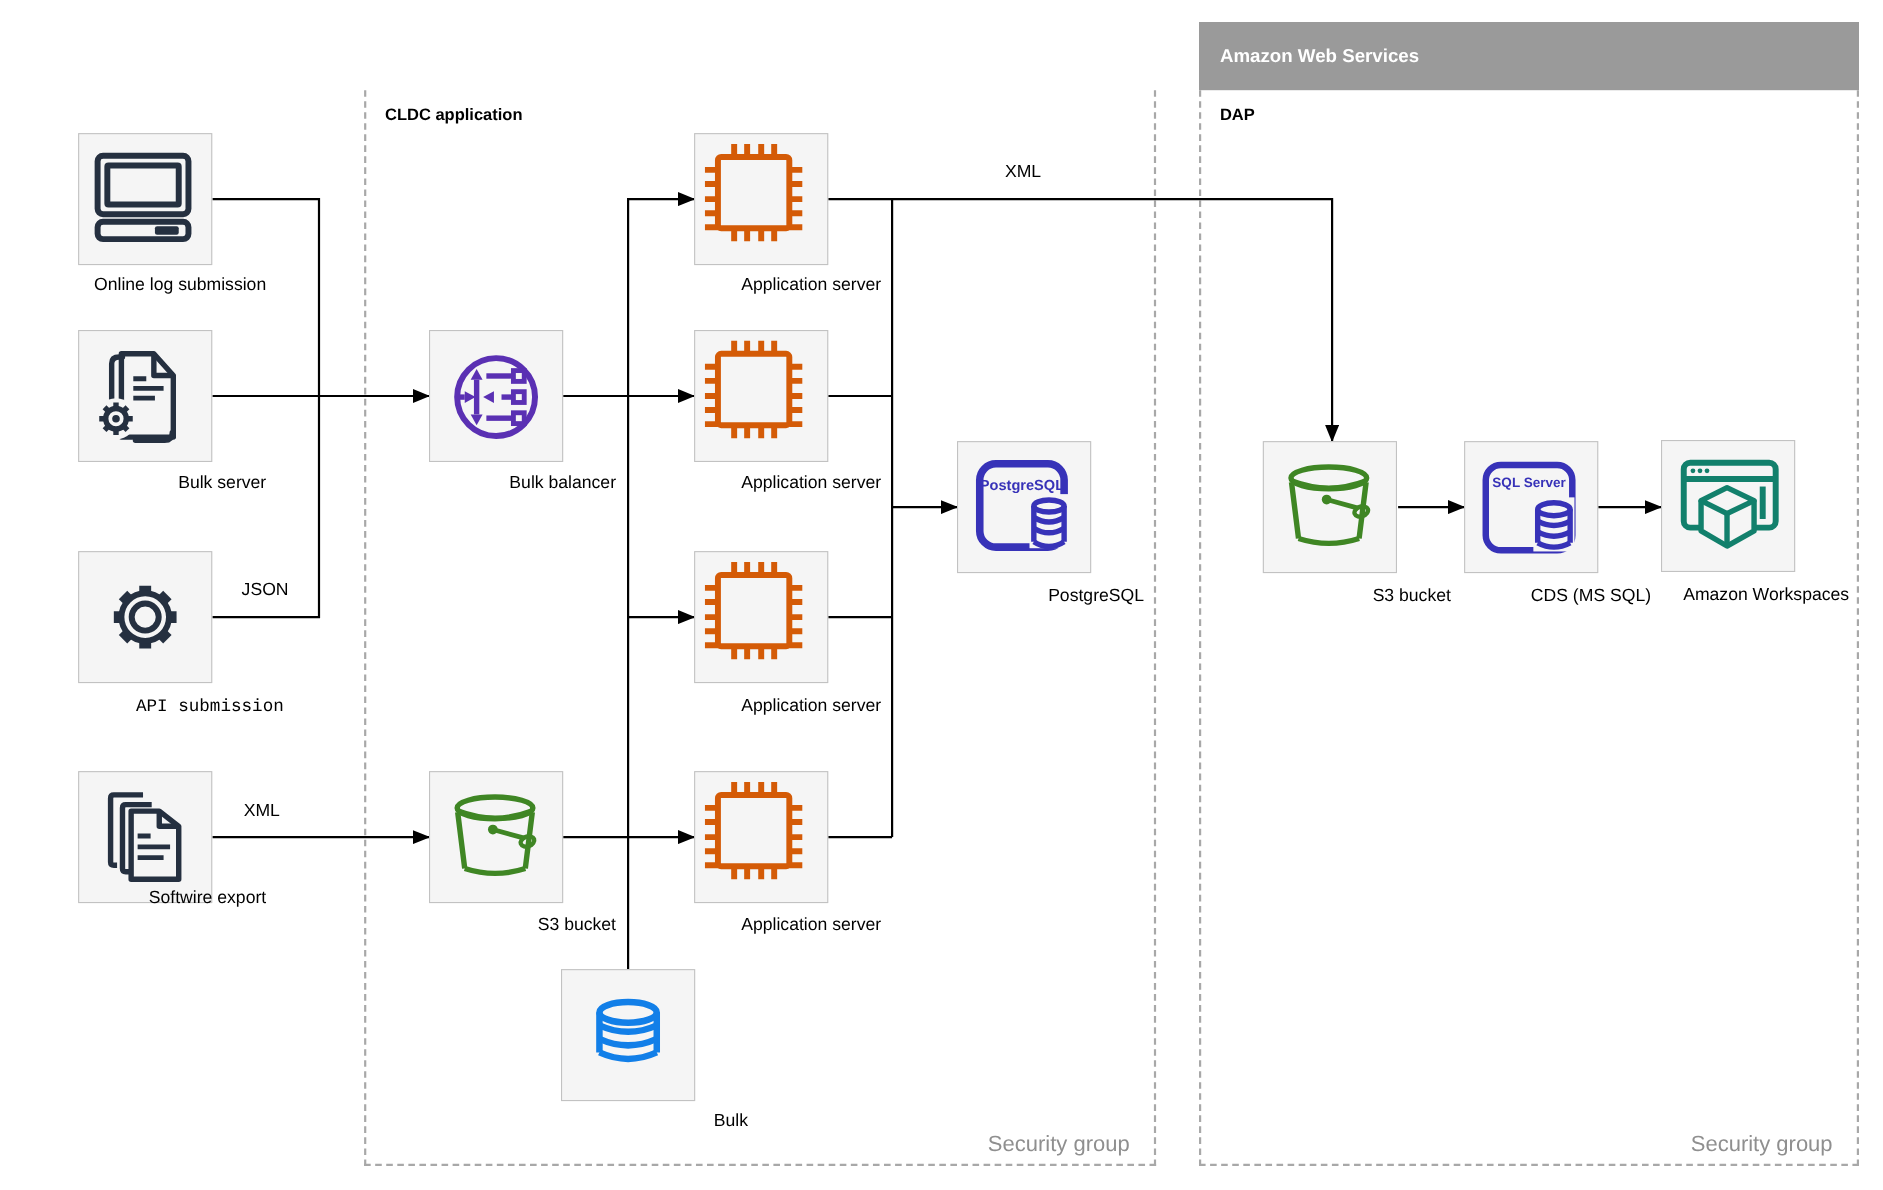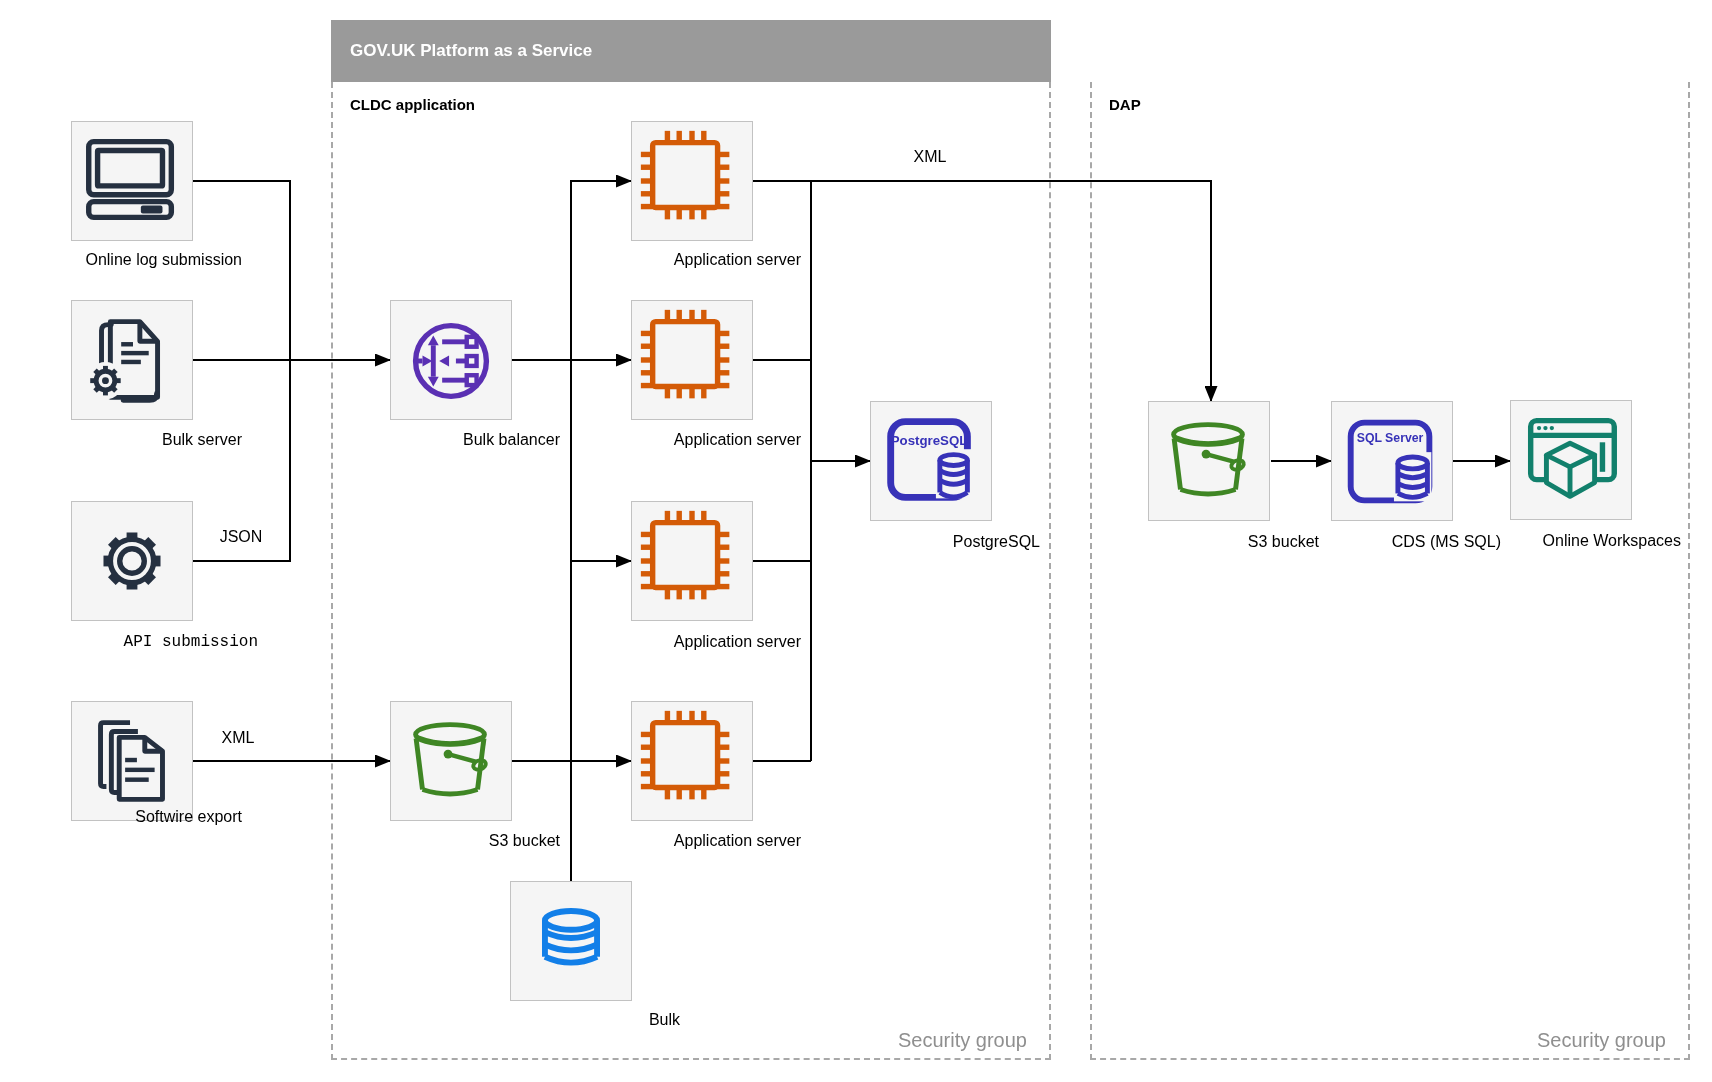--- a/index.html
+++ b/index.html
@@ -35,27 +35,27 @@
   .fT{fill:var(--teal);stroke:none;}
   .bg{fill:var(--node-fill);stroke:none;}
   .icontxt{font-family:"Liberation Sans",sans-serif;font-weight:bold;}
 </style>
 </head>
 <body>
 
 <div id="stage">
 
   <div class="container" style="left:331px;width:720px;">
-    <div class="hdr">GOV.UK Platform as a Service</div>
     <div class="bodyarea"></div>
     <div class="sublabel">CLDC application</div>
     <div class="footer">Security group</div>
   </div>
 
   <div class="container" style="left:1090px;width:600px;">
+    <div class="hdr">Amazon Web Services</div>
     <div class="bodyarea"></div>
     <div class="sublabel">DAP</div>
     <div class="footer">Security group</div>
   </div>
 
   <svg id="edges" width="1712" height="1082" viewBox="0 0 1712 1082">
     <defs>
       <marker id="arrow" markerUnits="userSpaceOnUse" markerWidth="16" markerHeight="13" viewBox="0 0 16 13" refX="15" refY="6.5" orient="auto">
         <path d="M0,0 L16,6.5 L0,13 Z" style="fill:var(--edge);stroke:none;"></path>
       </marker>
@@ -310,15 +310,15 @@
       <circle class="fT" cx="41.5" cy="27.5" r="2.2"></circle>
       <path class="sT" stroke-width="5.5" d="M93,42 V72"></path>
       <path class="bg" stroke="var(--node-fill)" stroke-width="9" stroke-linejoin="round" d="M60,43 L85,55 V83 L60,97 L36,83 V55 Z"></path>
       <g class="sT" stroke-width="5" stroke-linejoin="round">
         <path d="M60,43 L85,55 L60,67 L36,55 Z"></path>
         <path d="M36,55 V83 L60,97 L85,83 V55"></path>
         <path d="M60,67 V97"></path>
       </g>
     </svg>
   </div>
-  <div class="nlabel" style="left:1461px;top:532px;">Online Workspaces</div>
+  <div class="nlabel" style="left:1461px;top:532px;">Amazon Workspaces</div>
 
 </div>
 
 </body></html>

